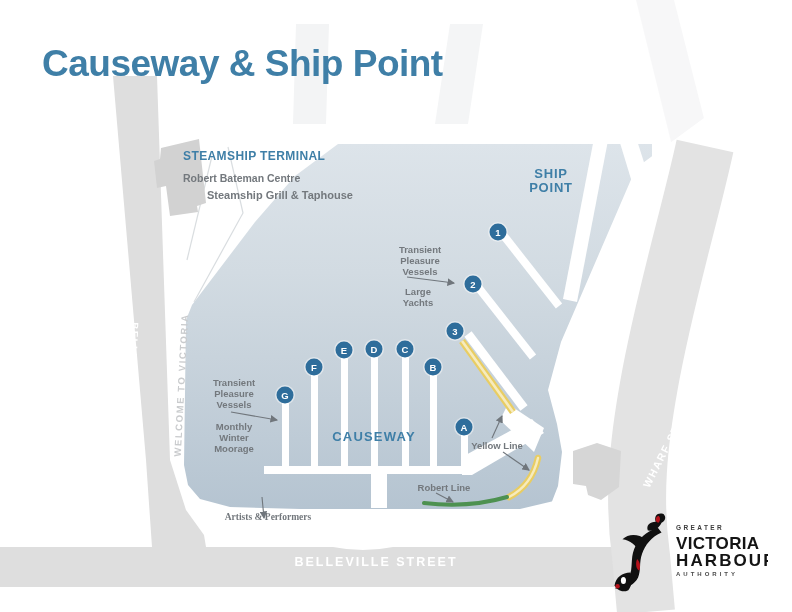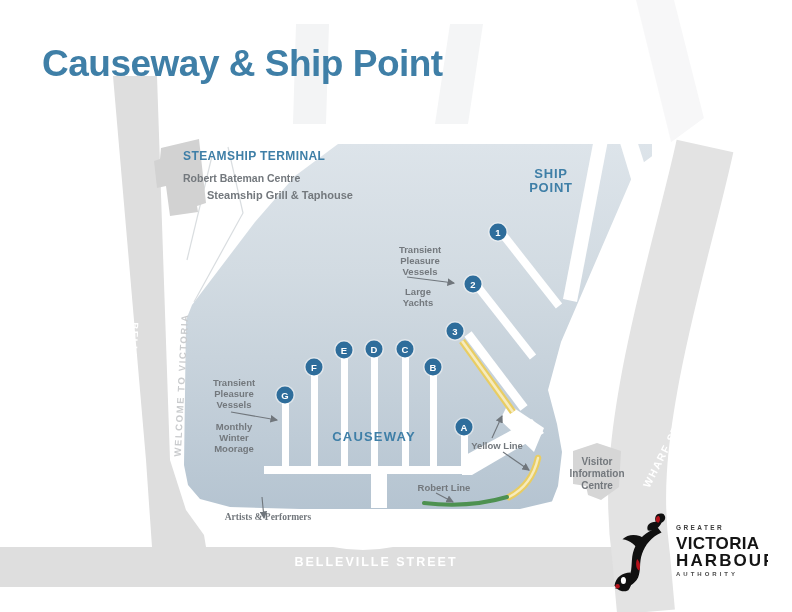--- a/index.html
+++ b/index.html
@@ -150,23 +150,20 @@
 Yachts</div>
   <div class="lbl ctr gray transient-l">Transient
 Pleasure
 Vessels</div>
   <div class="lbl ctr gray monthly">Monthly
 Winter
 Moorage</div>
   <div class="lbl ctr gray artists">Artists &amp; Performers</div>
   <div class="lbl ctr gray yellowlbl">Yellow Line</div>
   <div class="lbl ctr gray greenlbl">Robert Line</div>
-  <div class="lbl ctr gray visitor">Visitor
-Information
-Centre</div>
 
   <div class="rot belleville">BELLEVILLE STREET</div>
   <div class="rot welcome">WELCOME TO VICTORIA</div>
   <div class="rot wharfst">WHARF STREET</div>
   <div class="lbl ctr government">BELLEVILLE STREET</div>
 
   <div class="mk" style="left:498px;top:232px;">1</div>
   <div class="mk" style="left:473px;top:284px;">2</div>
   <div class="mk" style="left:455px;top:331px;">3</div>
 

